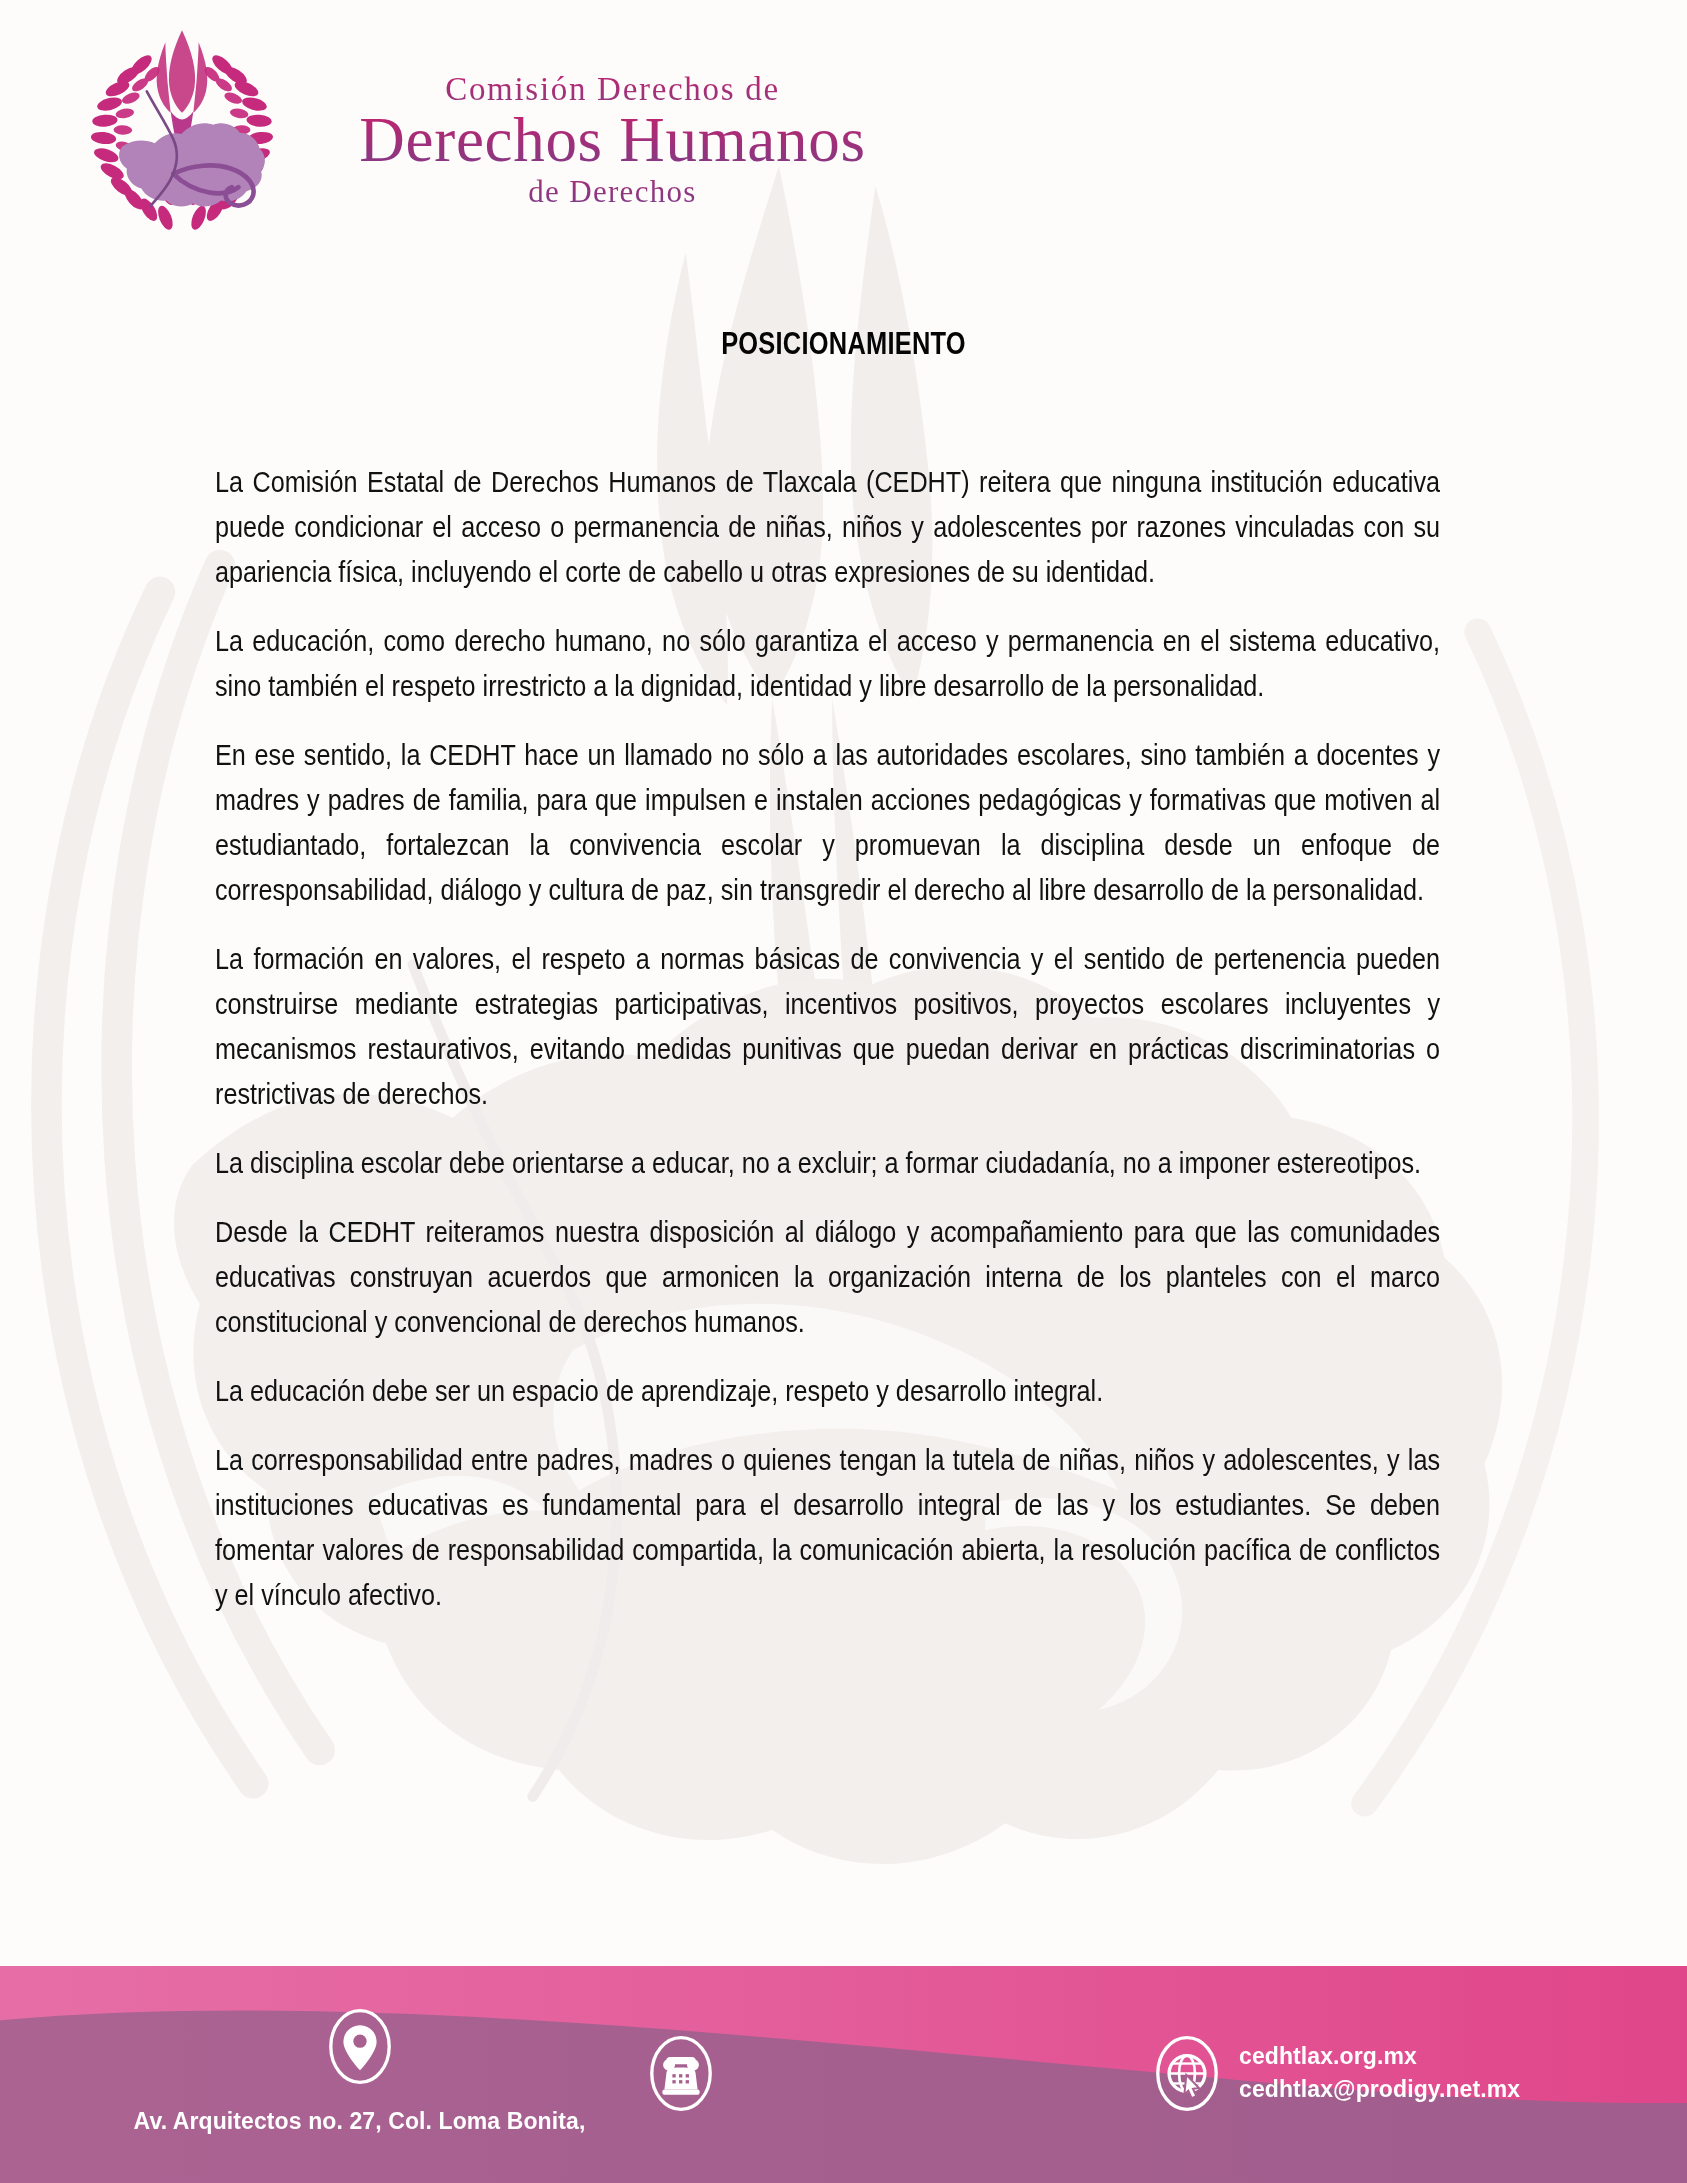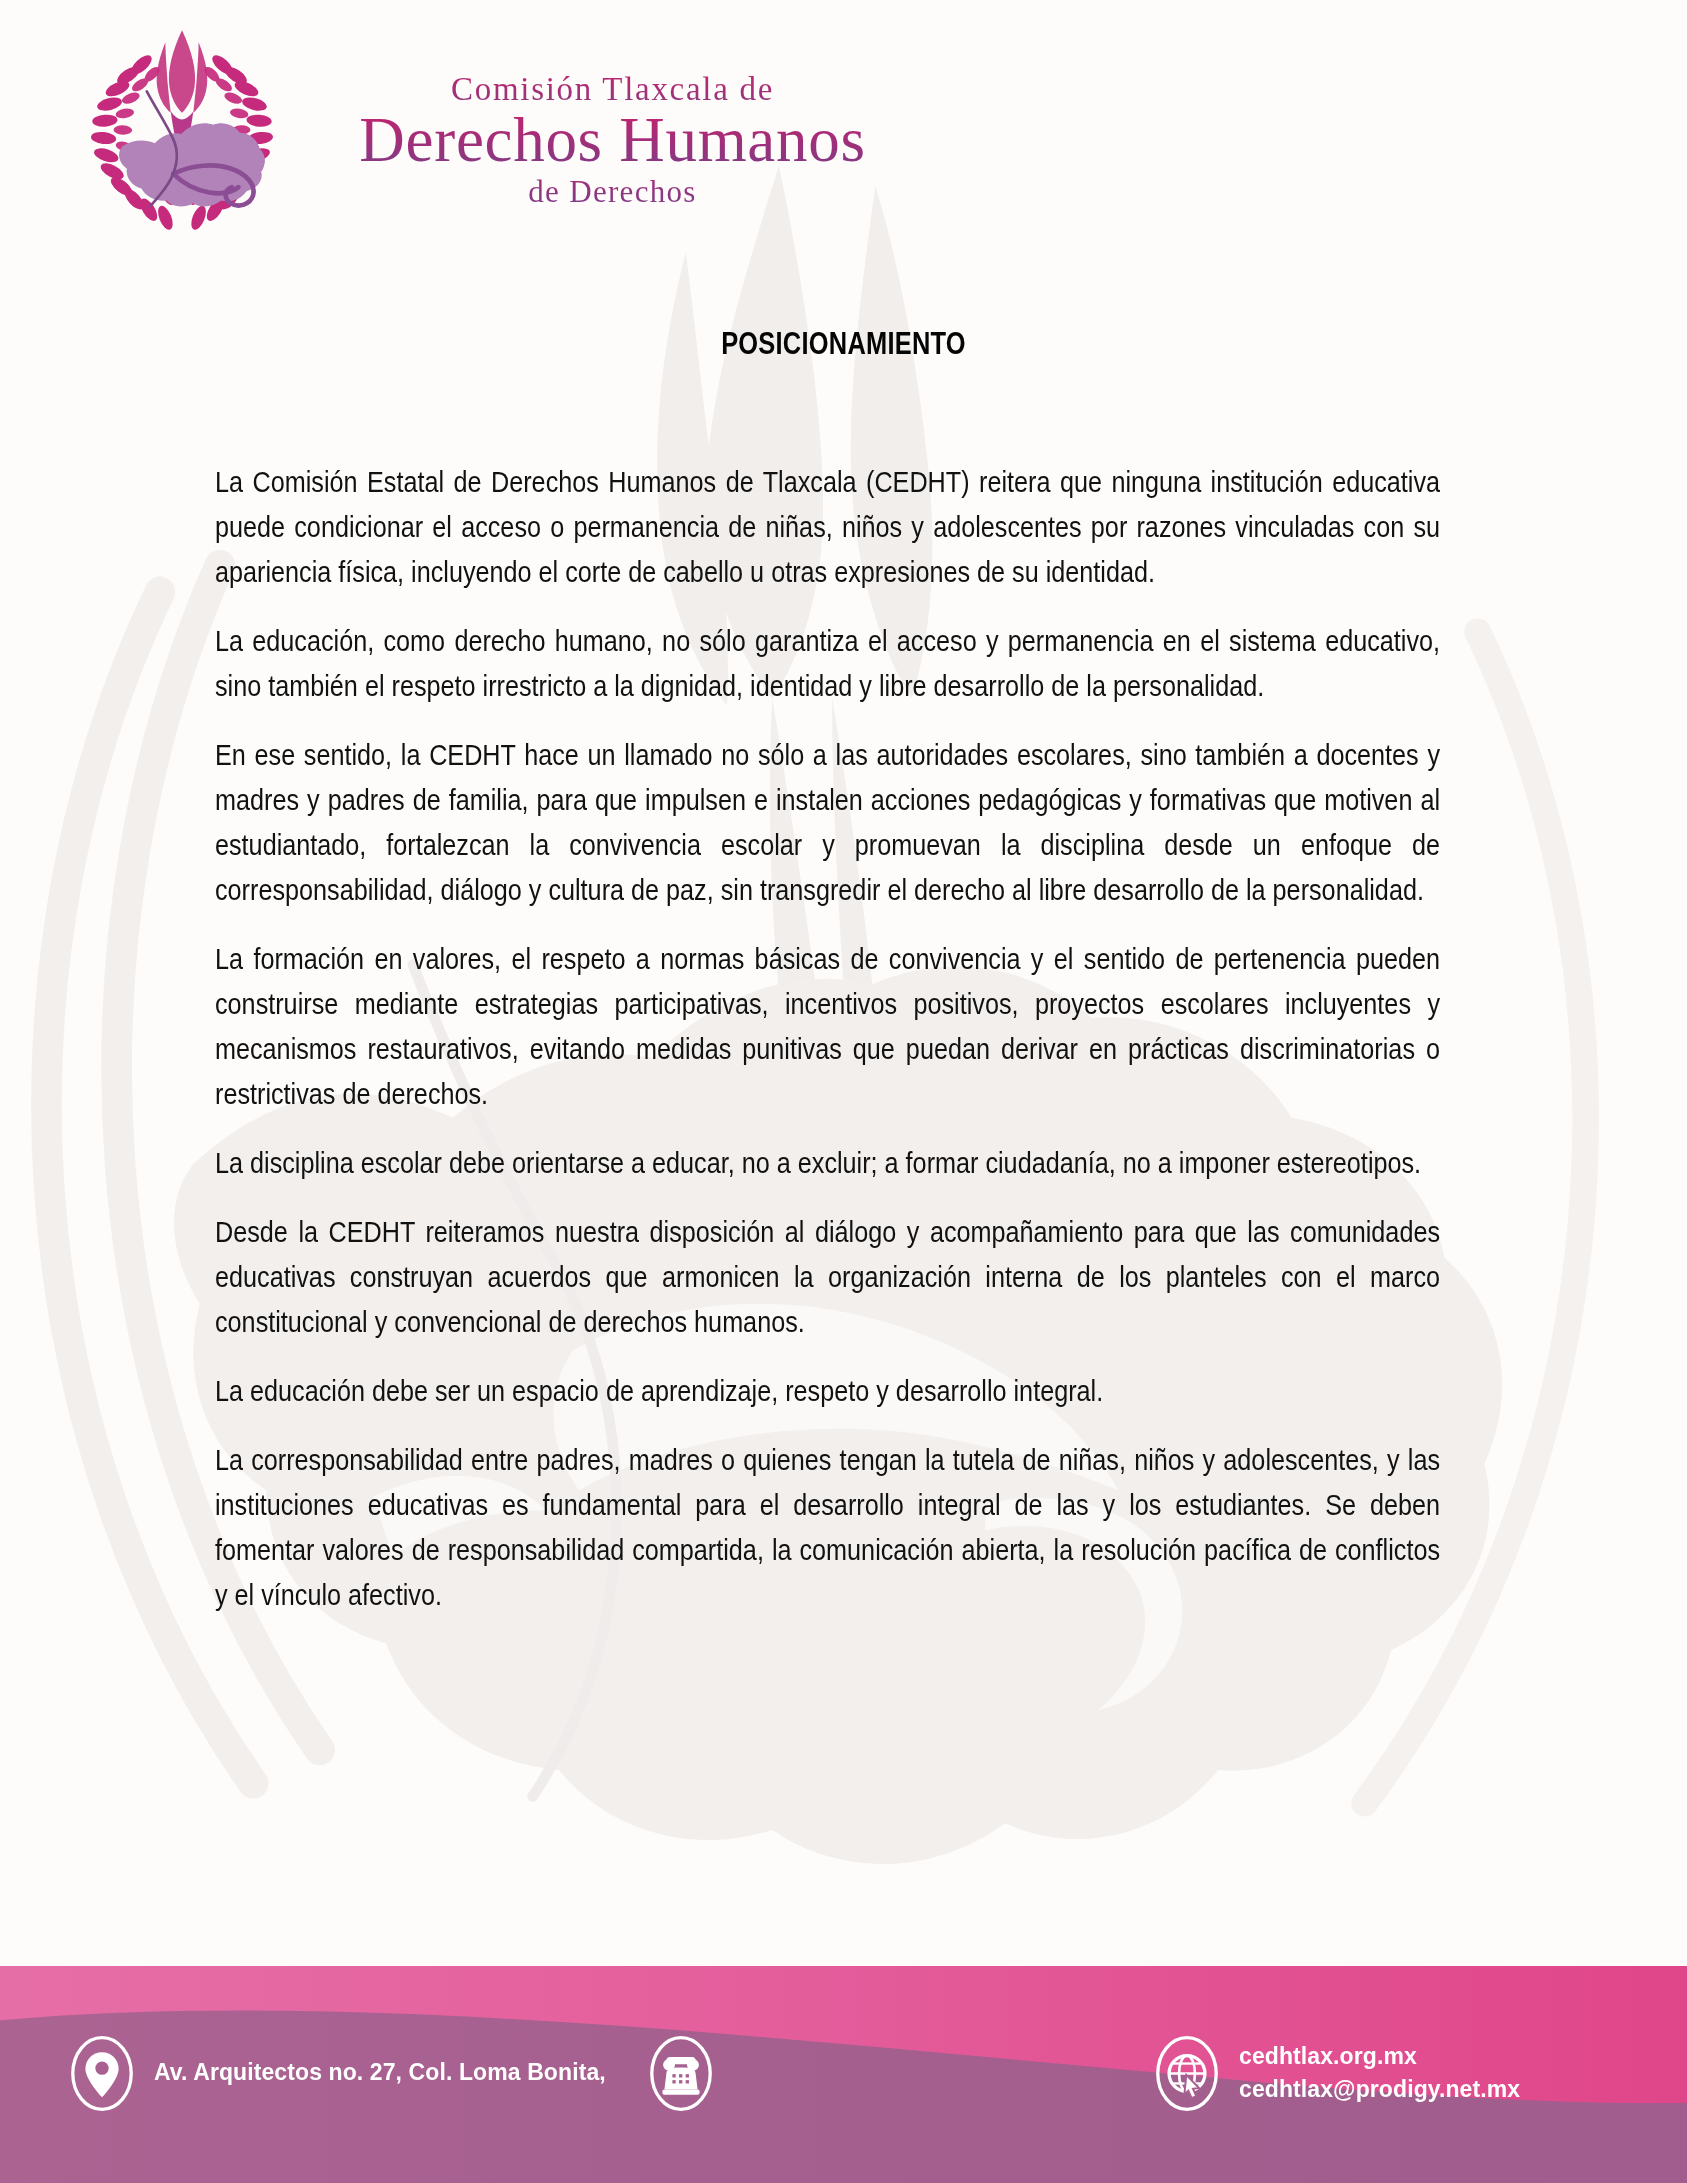--- a/index.html
+++ b/index.html
@@ -152,21 +152,21 @@
     align-items:center;
     padding:0 0 0 70px;
     box-sizing:border-box;
     z-index:2;
   }
   .fcol{
     display:flex;
     align-items:center;
     gap:20px;
   }
-  .fcol-address{width:579px;}
+  .fcol-address{width:579px;flex-direction:column;}
   .fcol-phone{width:506px;}
   .fcol-web{width:auto;}
 
   .f-icon{
     width:64px; height:77px;
     flex:0 0 auto;
     display:flex;align-items:center;justify-content:center;
   }
   .f-icon svg{width:100%;height:100%;display:block;}
 
@@ -368,21 +368,21 @@
         <g fill="none" stroke="#7a4a86" stroke-width="4" stroke-linecap="round">
           <path d="M112 100
                    C126 126 142 150 152 172
                    C160 190 158 212 148 232
                    C140 248 128 260 118 272"></path>
         </g>
       </svg>
     </div>
 
     <div class="logotype">
-      <div class="lt-line1">Comisión Tlaxcala de</div>
+      <div class="lt-line1">Comisión Derechos de</div>
       <div class="lt-line2">Derechos Humanos</div>
       <div class="lt-line3">de Derechos</div>
     </div>
   </div>
 
   <div class="doc-title">POSICIONAMIENTO</div>
 
   <div class="body-copy">
     <p>La Comisión Estatal de Derechos Humanos de Tlaxcala (CEDHT) reitera que ninguna institución educativa puede condicionar el acceso o permanencia de niñas, niños y adolescentes por razones vinculadas con su apariencia física, incluyendo el corte de cabello u otras expresiones de su identidad.</p>
     <p>La educación, como derecho humano, no sólo garantiza el acceso y permanencia en el sistema educativo, sino también el respeto irrestricto a la dignidad, identidad y libre desarrollo de la personalidad.</p>

